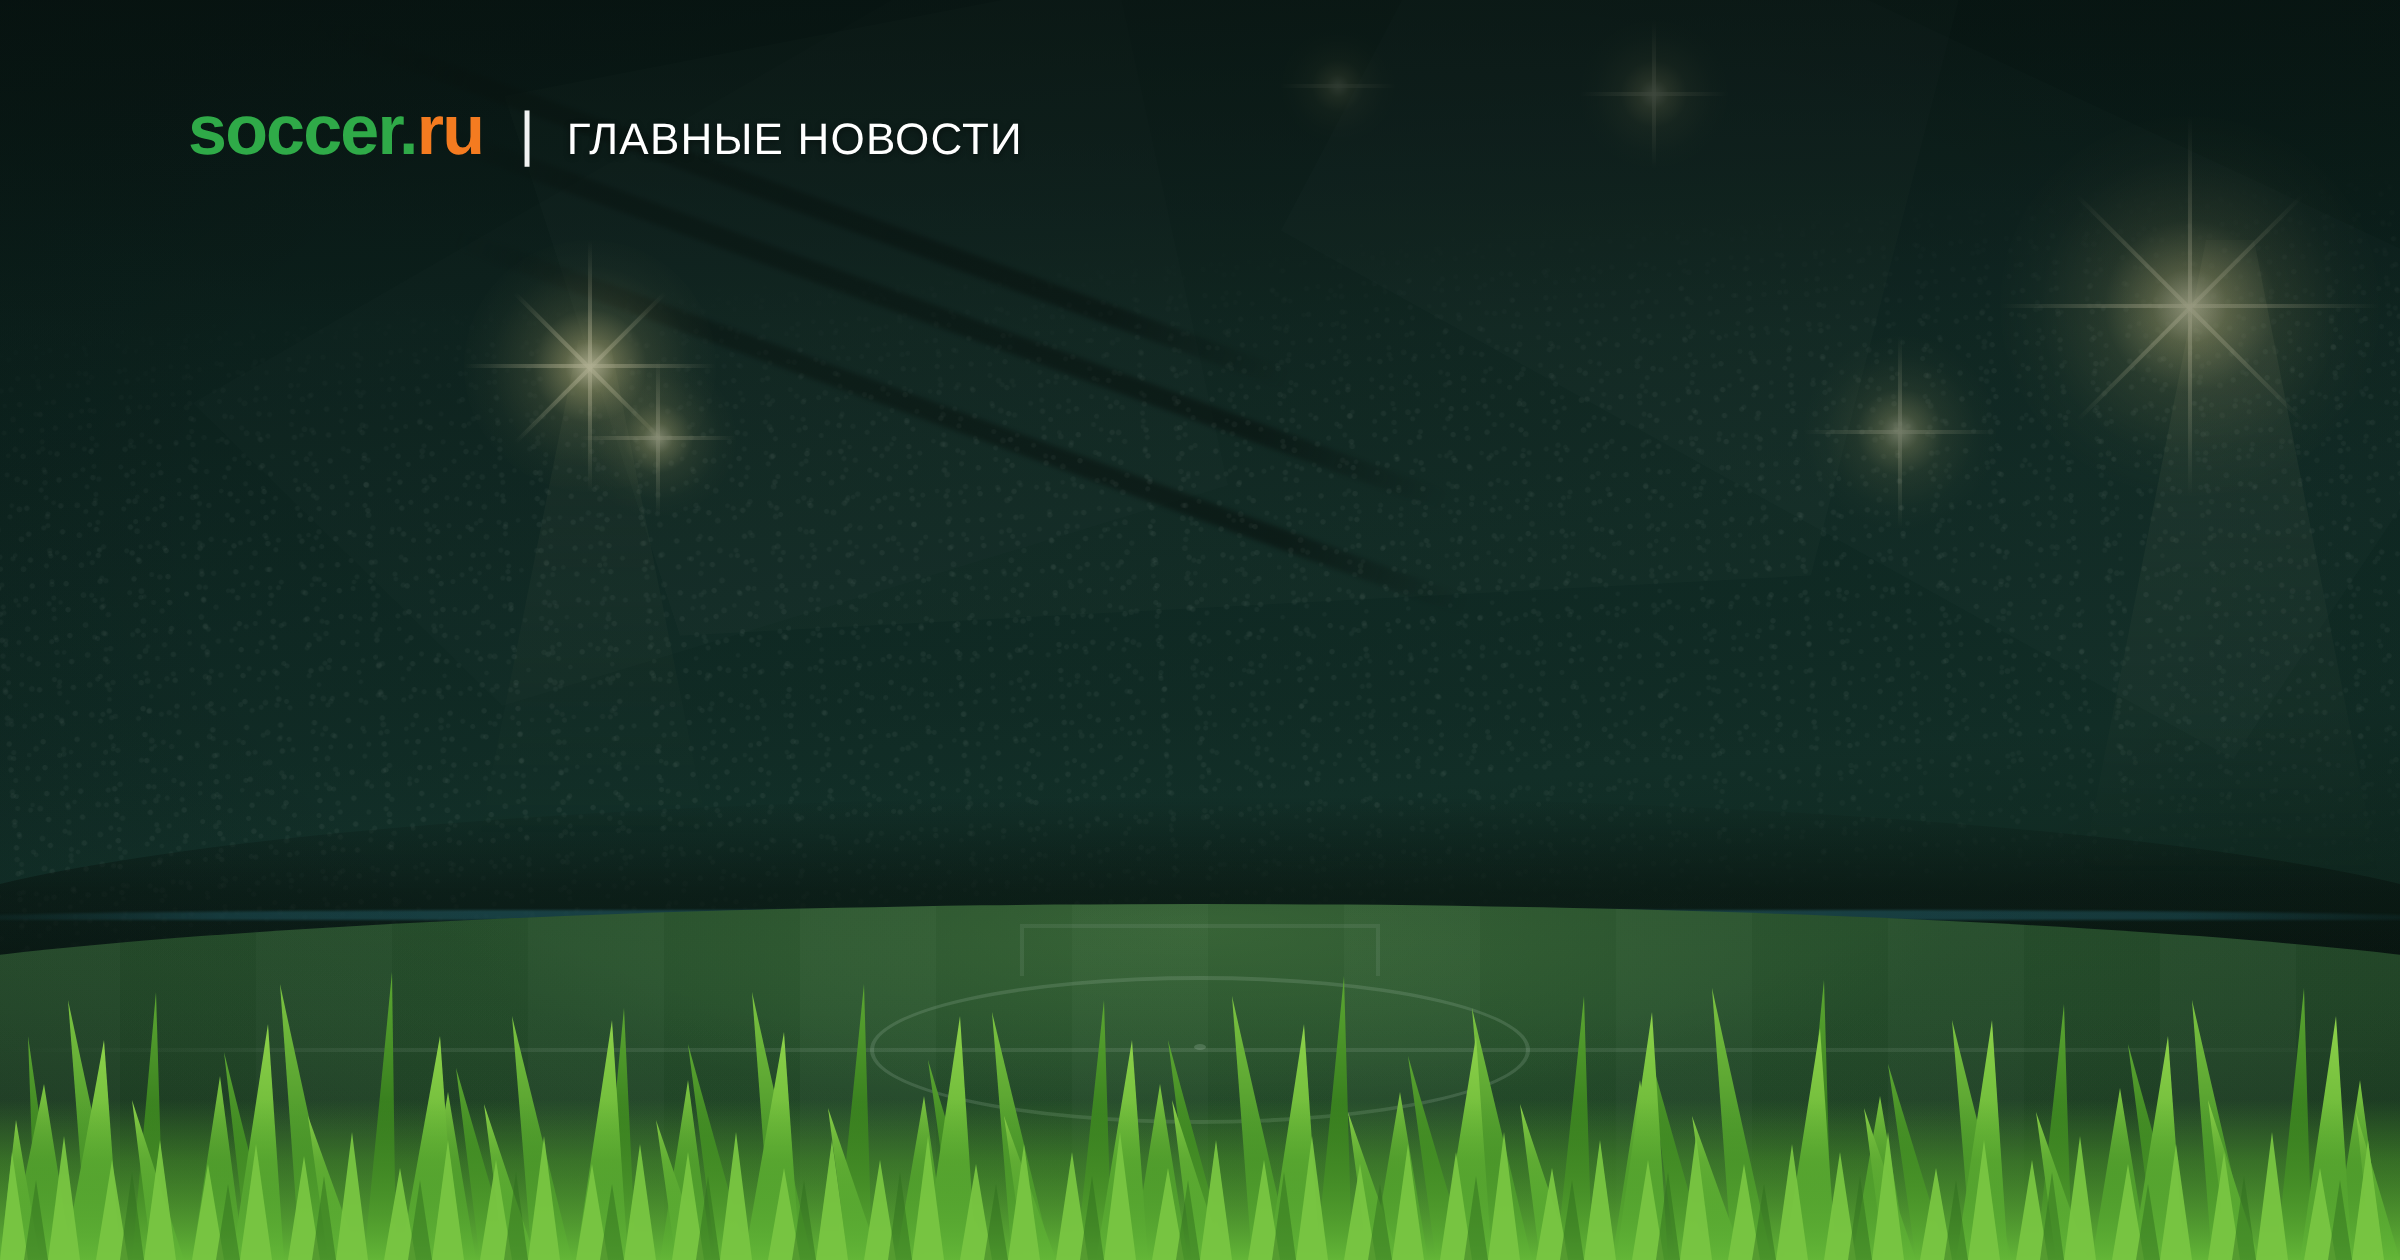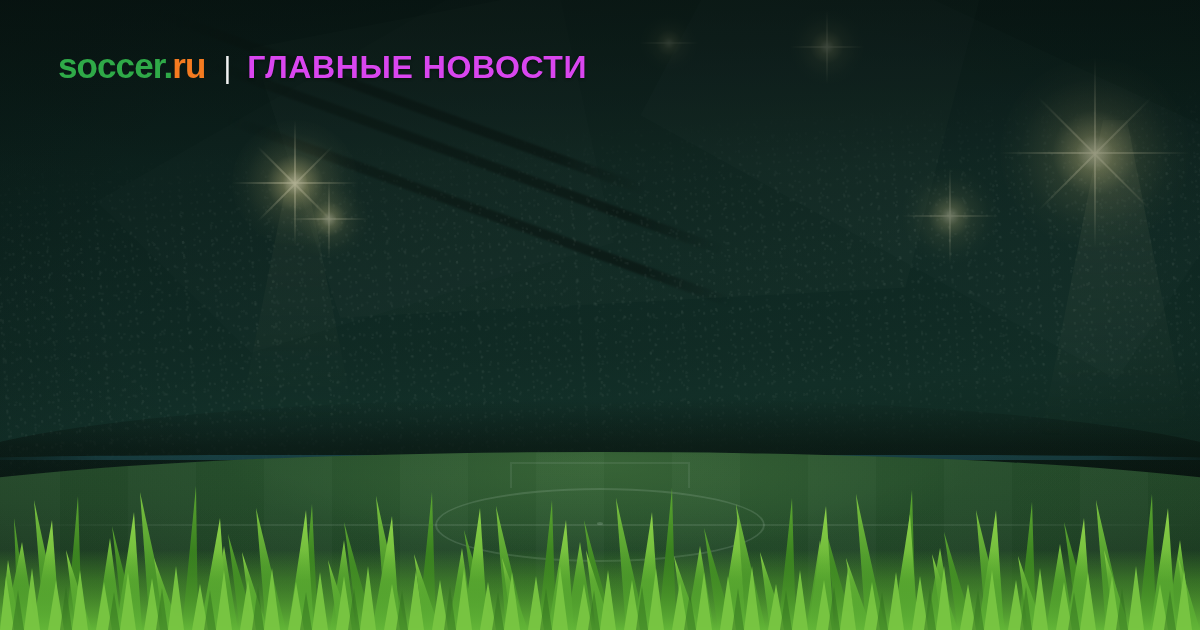--- a/index.html
+++ b/index.html
@@ -210,39 +210,40 @@
     align-items:baseline;
     gap:0;
     white-space:nowrap;
     z-index:6;
   }
   .logo {
     font-size:35px;
     font-weight:700;
     letter-spacing:-.9px;
     line-height:1;
+    margin-left:36px;
   }
   .logo .soccer { color:#2faa48; }
   .logo .dot    { color:#2faa48; }
   .logo .ru     { color:#f47b20; }
 
   .divider {
     display:inline-block;
     color:#ffffff;
     font-size:30px;
     font-weight:400;
     line-height:1;
     margin:0 16px 0 18px;
     opacity:.95;
   }
 
   .kicker {
-    color:#d946ef;
-    font-size:32px;
-    font-weight:700;
+    color:#ffffff;
+    font-size:22px;
+    font-weight:400;
     letter-spacing:.6px;
     line-height:1;
     text-transform:uppercase;
     text-shadow:0 1px 3px rgba(0,0,0,.45);
   }
 
   
   .headline {
     position:absolute;
     left:58px; top:218px;

